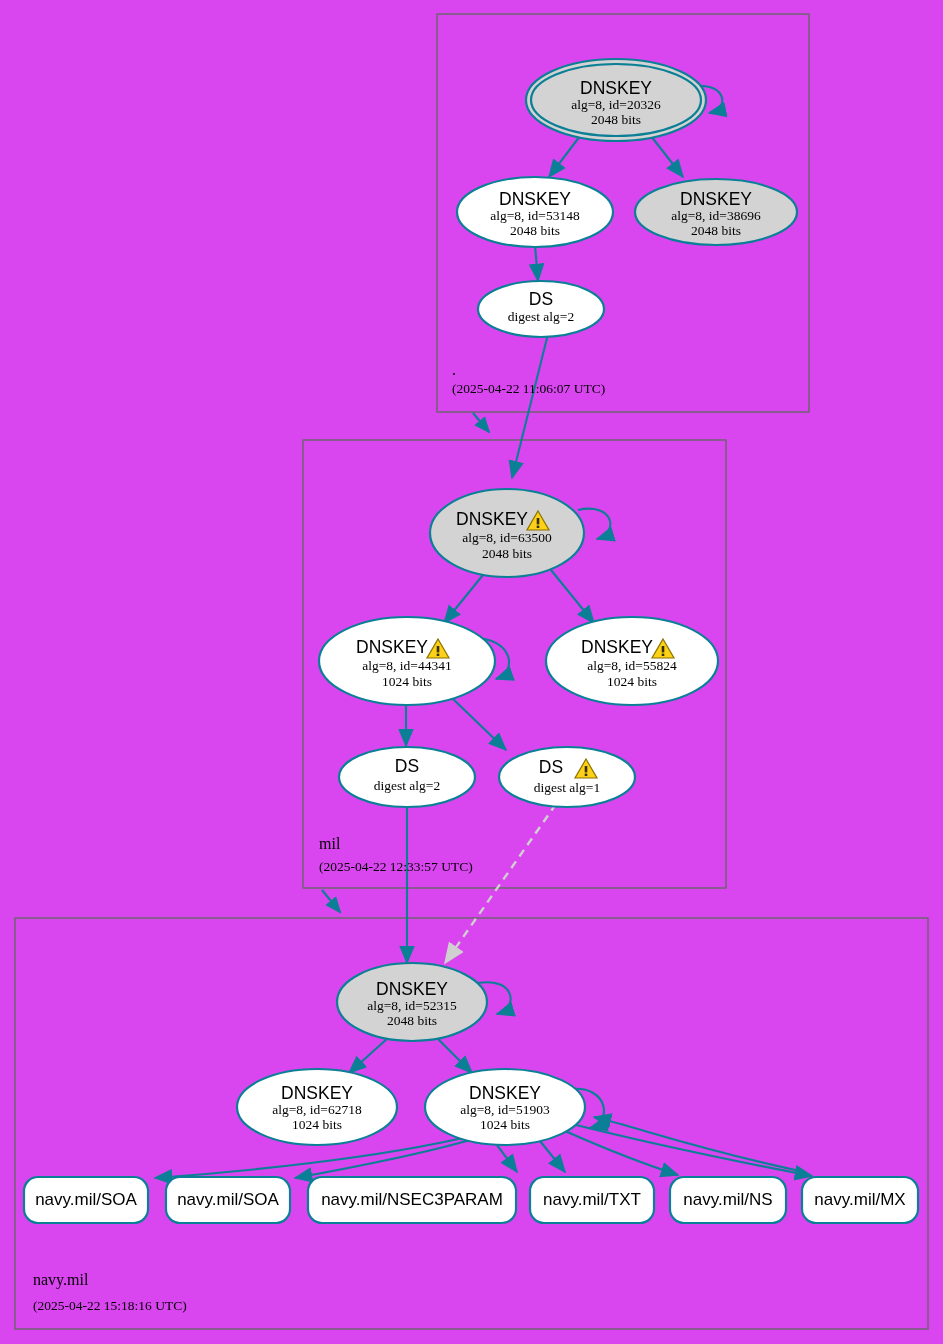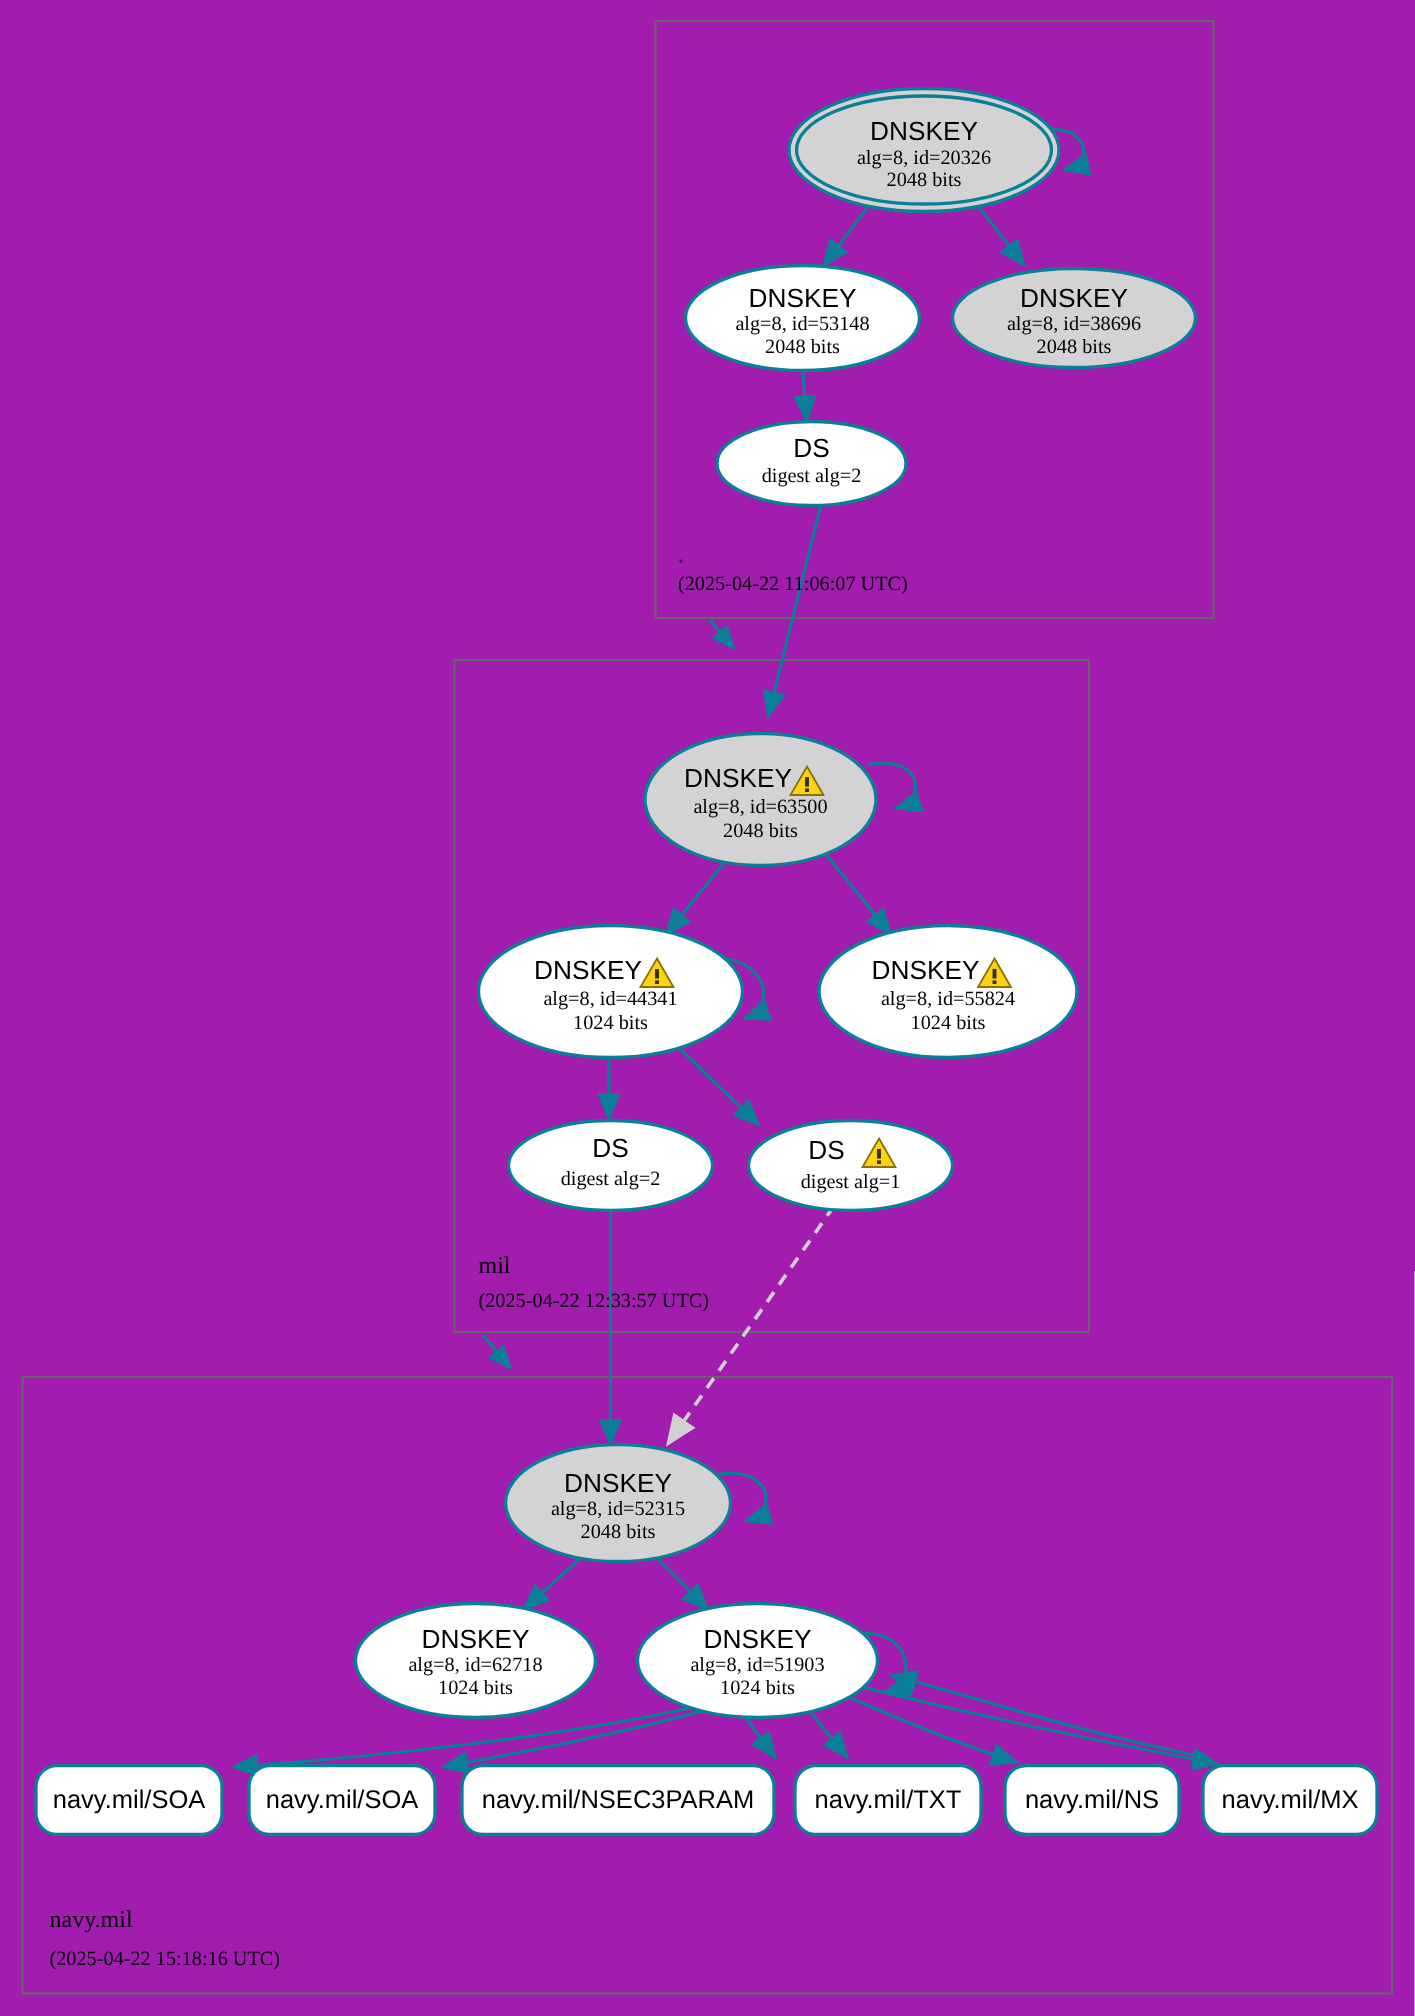--- a/index.html
+++ b/index.html
@@ -7,21 +7,21 @@
     padding: 0;
     background: #ffffff;
   }
   body {
     font-family: "Liberation Sans", sans-serif;
   }
   #canvas {
     position: relative;
     width: 943px;
     height: 1344px;
-    background: #a21caf;
+    background: #d946ef;
     overflow: hidden;
   }
   svg#graph {
     position: absolute;
     top: 0;
     left: 0;
     width: 943px;
     height: 1344px;
   }
   .cluster-box {

